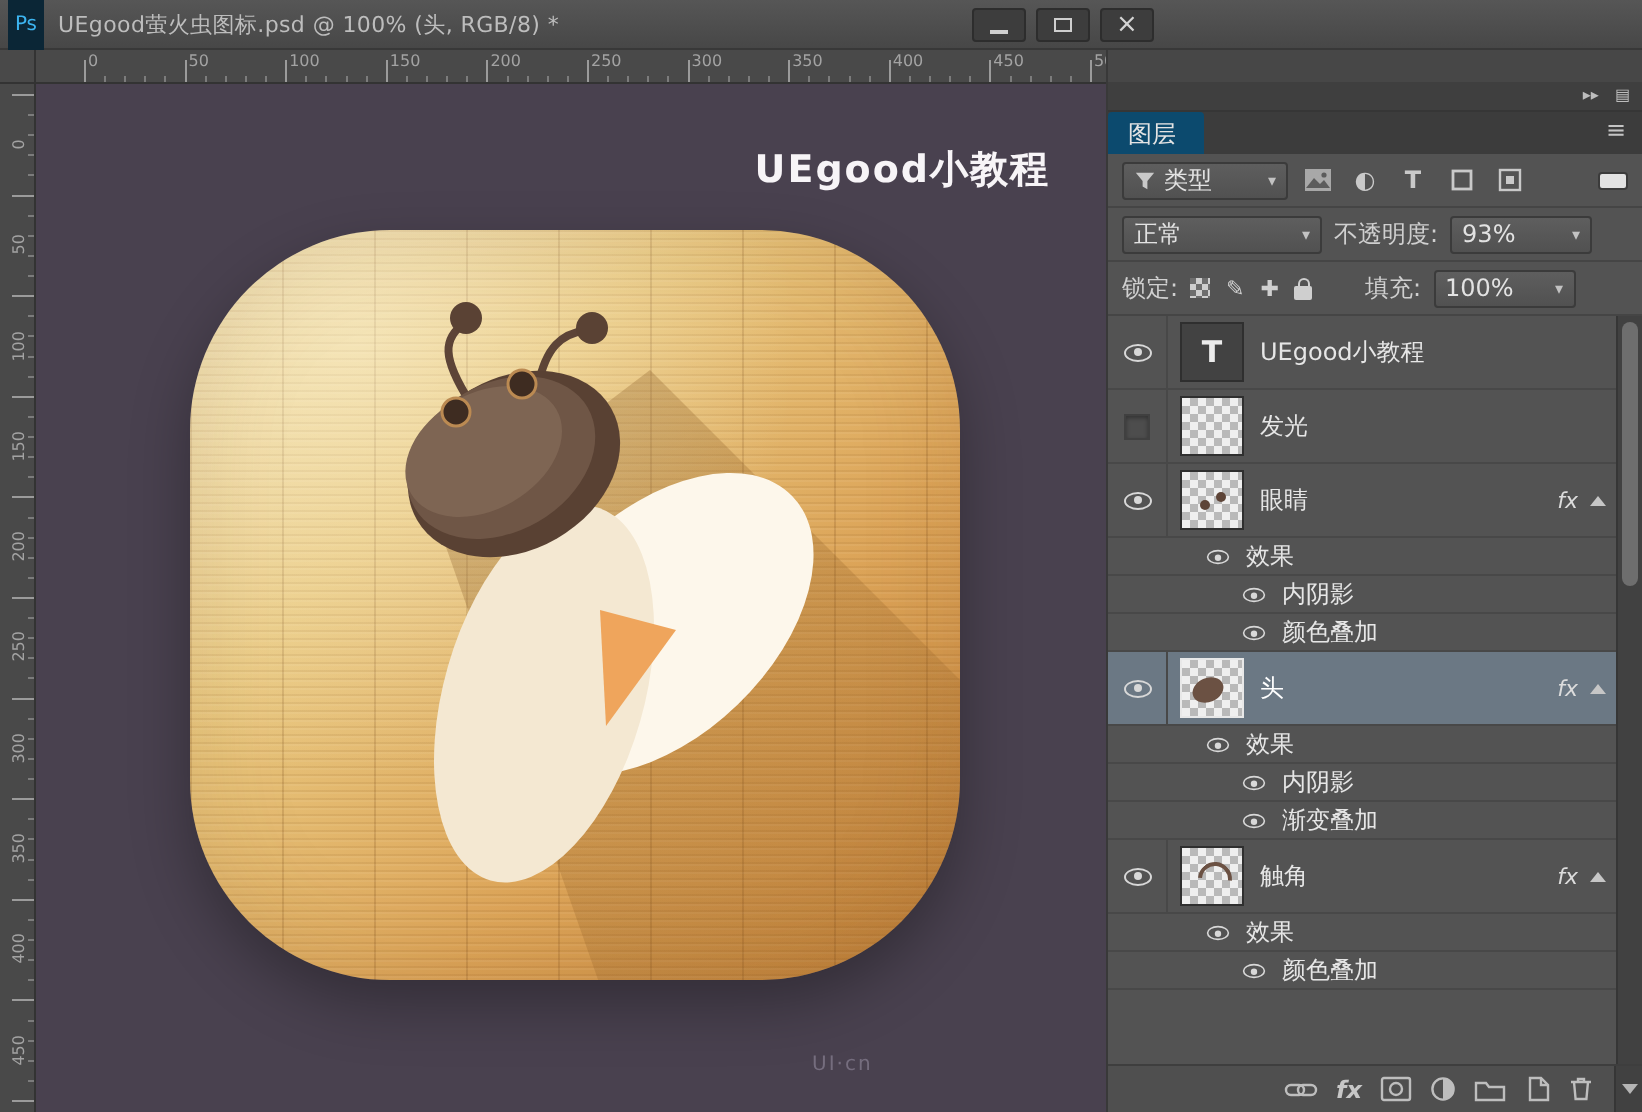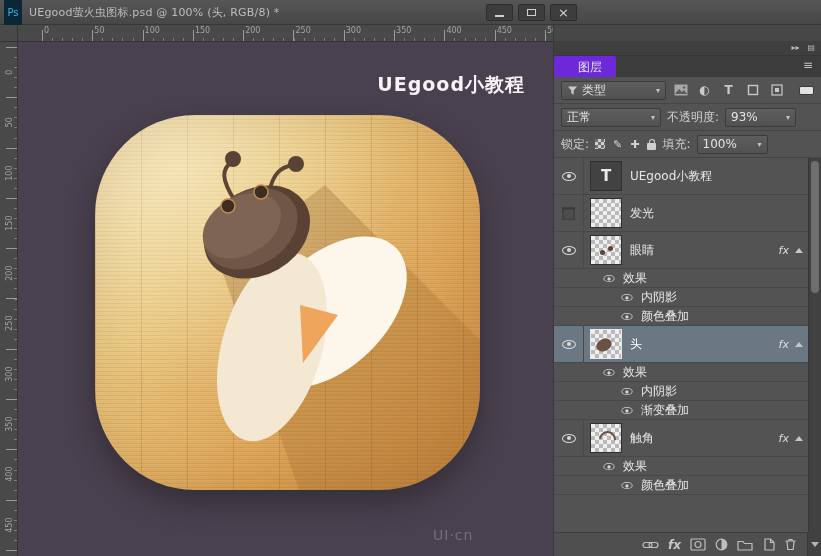--- a/index.html
+++ b/index.html
@@ -34,42 +34,42 @@
 .canvas{position:absolute;left:18px;top:42px;width:535px;height:514px;background:#49414f;overflow:hidden}
 .caption{position:absolute;top:30px;right:28px;font-size:19px;font-weight:bold;color:#f7f4f7;letter-spacing:1px}
 .squircle{position:absolute;left:77px;top:73px;width:385px;height:375px;border-radius:100px;overflow:hidden;
  box-shadow:0 12px 30px rgba(0,0,0,.3), inset 0 0 50px rgba(120,70,20,.15);
  background:
   radial-gradient(circle at 22% 15%, rgba(255,250,225,.45), rgba(255,250,225,0) 50%),
   repeating-linear-gradient(to bottom, rgba(124,78,26,.10) 0 1px, rgba(255,255,255,.05) 1px 2px, rgba(0,0,0,0) 2px 4px),
   repeating-linear-gradient(to right, rgba(110,64,18,.18) 0 1px, rgba(0,0,0,0) 1px 46px),
   linear-gradient(135deg,#f0dfae 0%,#e9c87f 32%,#dca458 66%,#c8863d 100%)}
 .fly{position:absolute;inset:0;width:100%;height:100%}
-.watermark{position:absolute;left:415px;top:485px;font-size:14px;color:#756d7e;letter-spacing:1px}
+.watermark{position:absolute;left:388px;top:485px;font-size:10px;color:#756d7e;letter-spacing:1px}
 
 
 .panel{position:absolute;left:553px;top:25px;width:268px;height:531px;background:#535353;border-left:1px solid #393939;display:flex;flex-direction:column}
 .dock-spacer{height:16px;background:#474747}
 .dock-strip{height:15px;background:#3f3f3f;border-bottom:1px solid #363636;display:flex;justify-content:flex-end;align-items:center;gap:8px;padding-right:6px}
 .strip-icon{font-size:8px;color:#bdbdbd;line-height:1;cursor:pointer}
 .tab-row{height:21px;background:#3c3c3c;display:flex;align-items:stretch}
-.tab{background:#6d28d9;color:#e4e4e4;font-size:12px;padding:3px 14px 0 24px;border-radius:2px 2px 0 0;cursor:pointer}
+.tab{background:#0c4a6e;color:#e4e4e4;font-size:12px;padding:3px 14px 0 10px;border-radius:2px 2px 0 0;cursor:pointer}
 .tab-menu{margin-left:auto;color:#c4c4c4;font-size:12px;padding:2px 8px 0 0;cursor:pointer}
 .filter-row,.blend-row,.lock-row{display:flex;align-items:center;padding:0 7px;border-bottom:1px solid #454545;background:#535353}
 .filter-row{height:27px;gap:5px}
 .blend-row{height:27px;gap:6px}
 .lock-row{height:27px;gap:6px}
 .pselect{display:inline-flex;align-items:center;height:19px;background:linear-gradient(#5e5e5e,#515151);border:1px solid #3b3b3b;border-radius:2px;padding:0 5px;gap:4px;cursor:pointer}
 .pselect .val{font-size:12px;color:#e2e2e2;white-space:nowrap}
 .pselect .dd{font-size:8px;color:#c2c2c2;margin-left:auto}
-.pselect.kind{width:105px}
+.pselect.kind{width:83px}
 .pselect.blend{width:100px}
 .pselect.small{width:71px}
 .plabel{font-size:12px;color:#cfcfcf;white-space:nowrap}
-.plabel.fill{margin-left:0}
+.plabel.fill{margin-left:20px}
 .ficon{display:inline-flex;align-items:center;justify-content:center;width:19px;height:17px;color:#c9c9c9;cursor:pointer}
 .ficon.txt{font-size:12px}
 .ficon.bold{font-weight:bold}
 .filter-toggle{margin-left:auto;width:15px;height:9px;background:#e2e2e2;border:1px solid #3b3b3b;border-radius:2px;cursor:pointer}
 .lock-icons{display:inline-flex;gap:8px;align-items:center}
 .licon{font-size:11px;color:#cfcfcf;display:inline-flex;align-items:center;cursor:pointer}
 .icon-checker{display:inline-block;width:10px;height:10px;background-image:linear-gradient(45deg,#cfcfcf 25%,transparent 25%,transparent 75%,#cfcfcf 75%),linear-gradient(45deg,#cfcfcf 25%,#6e6e6e 25%,#6e6e6e 75%,#cfcfcf 75%);background-size:6px 6px;background-position:0 0,3px 3px}
 .css-lock{display:block;width:9px;height:7px;background:#cfcfcf;border-radius:1px;position:relative;margin-top:4px;font-style:normal}
 .css-lock::before{content:'';position:absolute;left:1.5px;top:-4px;width:4px;height:4px;border:1.5px solid #cfcfcf;border-bottom:none;border-radius:3px 3px 0 0}
 

